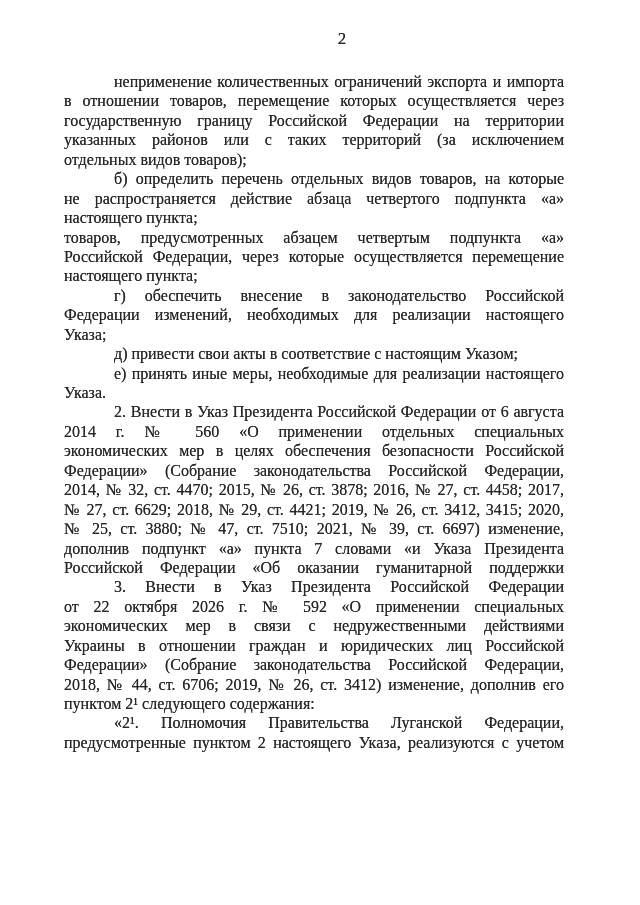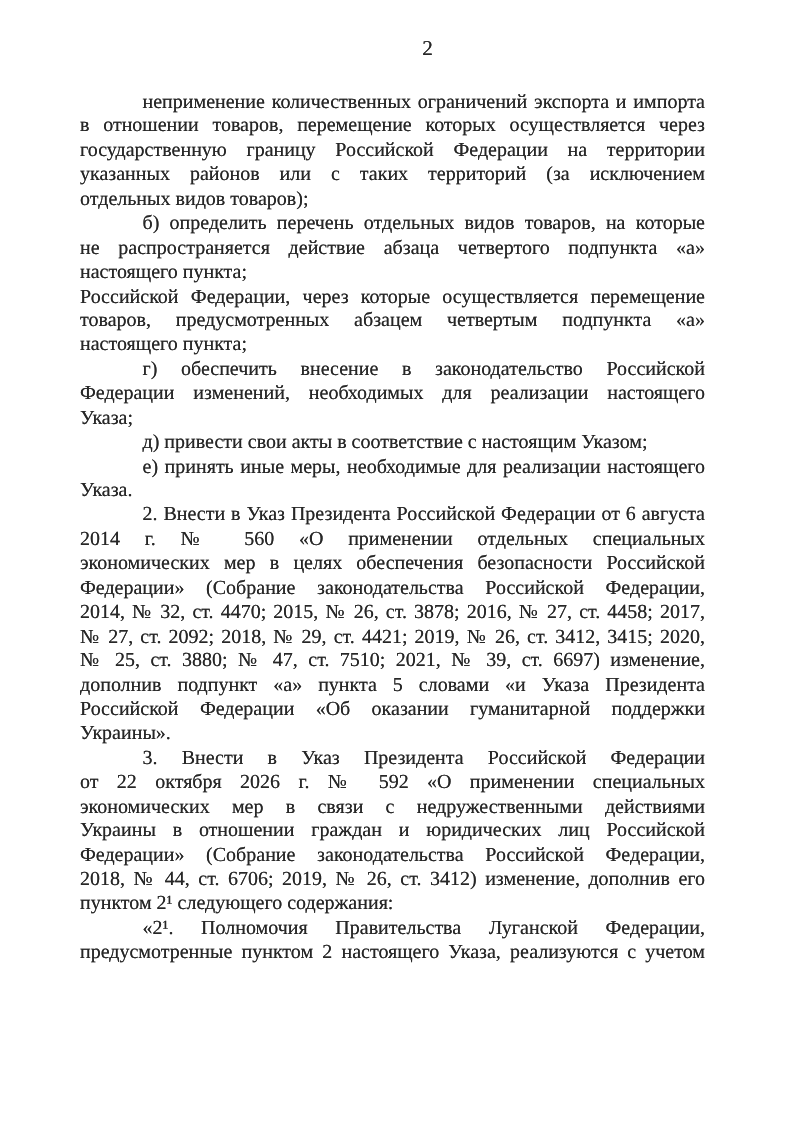--- a/index.html
+++ b/index.html
@@ -71,47 +71,46 @@
         <div class="line">государственную границу Российской Федерации на территории</div>
         <div class="line">указанных районов или с таких территорий (за исключением</div>
         <div class="line ragged">отдельных видов товаров);</div>
       </div>
       <div class="paragraph">
         <div class="line indent">б) определить перечень отдельных видов товаров, на которые</div>
         <div class="line">не распространяется действие абзаца четвертого подпункта «а»</div>
         <div class="line ragged">настоящего пункта;</div>
       </div>
       <div class="paragraph">
+        <div class="line">товаров, предусмотренных абзацем четвертым подпункта «а»</div>
         <div class="line">Российской Федерации, через которые осуществляется перемещение</div>
-        <div class="line">товаров, предусмотренных абзацем четвертым подпункта «а»</div>
         <div class="line ragged">настоящего пункта;</div>
       </div>
       <div class="paragraph">
         <div class="line indent">г) обеспечить внесение в законодательство Российской</div>
         <div class="line">Федерации изменений, необходимых для реализации настоящего</div>
         <div class="line ragged">Указа;</div>
       </div>
       <div class="paragraph">
         <div class="line indent ragged">д) привести свои акты в соответствие с настоящим Указом;</div>
       </div>
       <div class="paragraph">
         <div class="line indent">е) принять иные меры, необходимые для реализации настоящего</div>
         <div class="line ragged">Указа.</div>
       </div>
       <div class="paragraph">
         <div class="line indent">2. Внести в Указ Президента Российской Федерации от 6 августа</div>
         <div class="line">2014 г. № 560 «О применении отдельных специальных</div>
         <div class="line">экономических мер в целях обеспечения безопасности Российской</div>
         <div class="line">Федерации» (Собрание законодательства Российской Федерации,</div>
         <div class="line">2014, № 32, ст. 4470; 2015, № 26, ст. 3878; 2016, № 27, ст. 4458; 2017,</div>
-        <div class="line">№ 27, ст. 2092; 2018, № 29, ст. 4421; 2019, № 26, ст. 3412, 3415; 2020,</div>
+        <div class="line">№ 27, ст. 6629; 2018, № 29, ст. 4421; 2019, № 26, ст. 3412, 3415; 2020,</div>
         <div class="line">№ 25, ст. 3880; № 47, ст. 7510; 2021, № 39, ст. 6697) изменение,</div>
-        <div class="line">дополнив подпункт «а» пункта 5 словами «и Указа Президента</div>
+        <div class="line">дополнив подпункт «а» пункта 7 словами «и Указа Президента</div>
         <div class="line">Российской Федерации «Об оказании гуманитарной поддержки</div>
-        <div class="line ragged">Украины».</div>
       </div>
       <div class="paragraph">
         <div class="line indent">3. Внести в Указ Президента Российской Федерации</div>
         <div class="line">от 22 октября 2026 г. № 592 «О применении специальных</div>
         <div class="line">экономических мер в связи с недружественными действиями</div>
         <div class="line">Украины в отношении граждан и юридических лиц Российской</div>
         <div class="line">Федерации» (Собрание законодательства Российской Федерации,</div>
         <div class="line">2018, № 44, ст. 6706; 2019, № 26, ст. 3412) изменение, дополнив его</div>
         <div class="line ragged">пунктом 2¹ следующего содержания:</div>
       </div>

